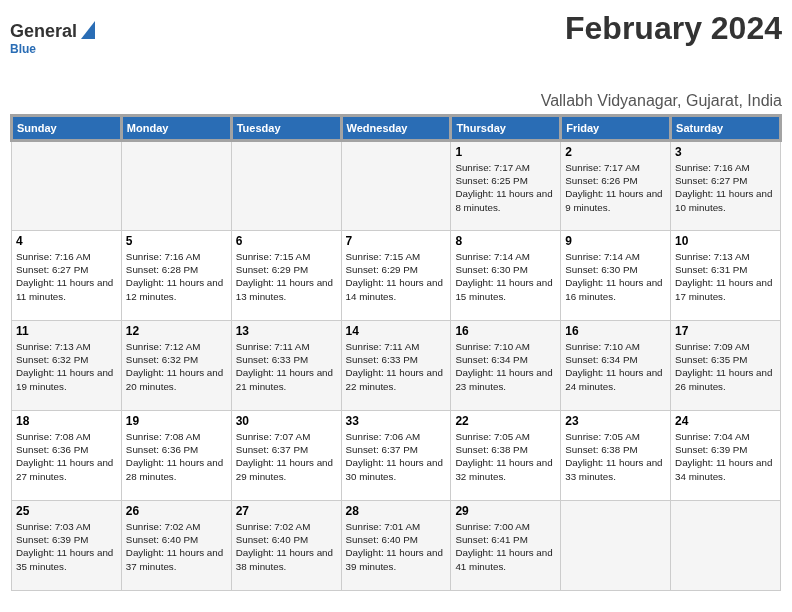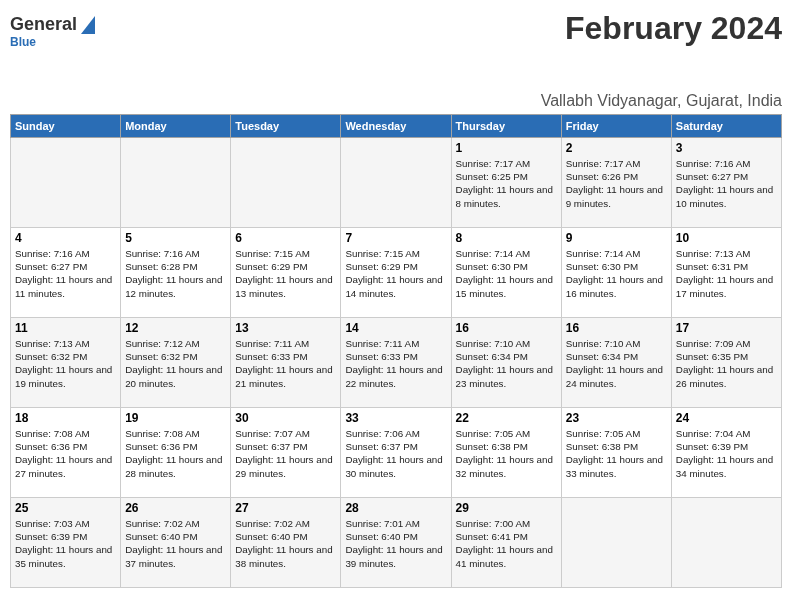--- a/index.html
+++ b/index.html
@@ -17,22 +17,22 @@
       margin-bottom: 4px;
     }
     .logo {
       display: flex;
       flex-direction: column;
       align-items: flex-start;
       padding-top: 4px;
     }
     .logo-row {
       display: flex;
-      align-items: center;
       gap: 2px;
+      margin-top: 7px;
     }
     .logo-triangle {
       width: 0;
       height: 0;
       border-left: 14px solid transparent;
       border-bottom: 18px solid #2a6db5;
       margin-left: 2px;
     }
     .title-area {
       text-align: right;
@@ -51,21 +51,21 @@
       width: 100%;
       border-collapse: collapse;
       font-size: 10.5px;
     }
     .calendar th {
       background-color: #2a6db5;
       color: #fff;
       padding: 5px 4px;
       text-align: left;
       font-size: 11px;
-      border: 1px solid #a3a3a3;
+      border: 3px solid #a3a3a3;
     }
     .calendar td {
       border: 1px solid #ccc;
       vertical-align: top;
       padding: 3px 4px;
       height: 90px;
       width: 14.28%;
     }
     .day-number {
       font-weight: bold;

